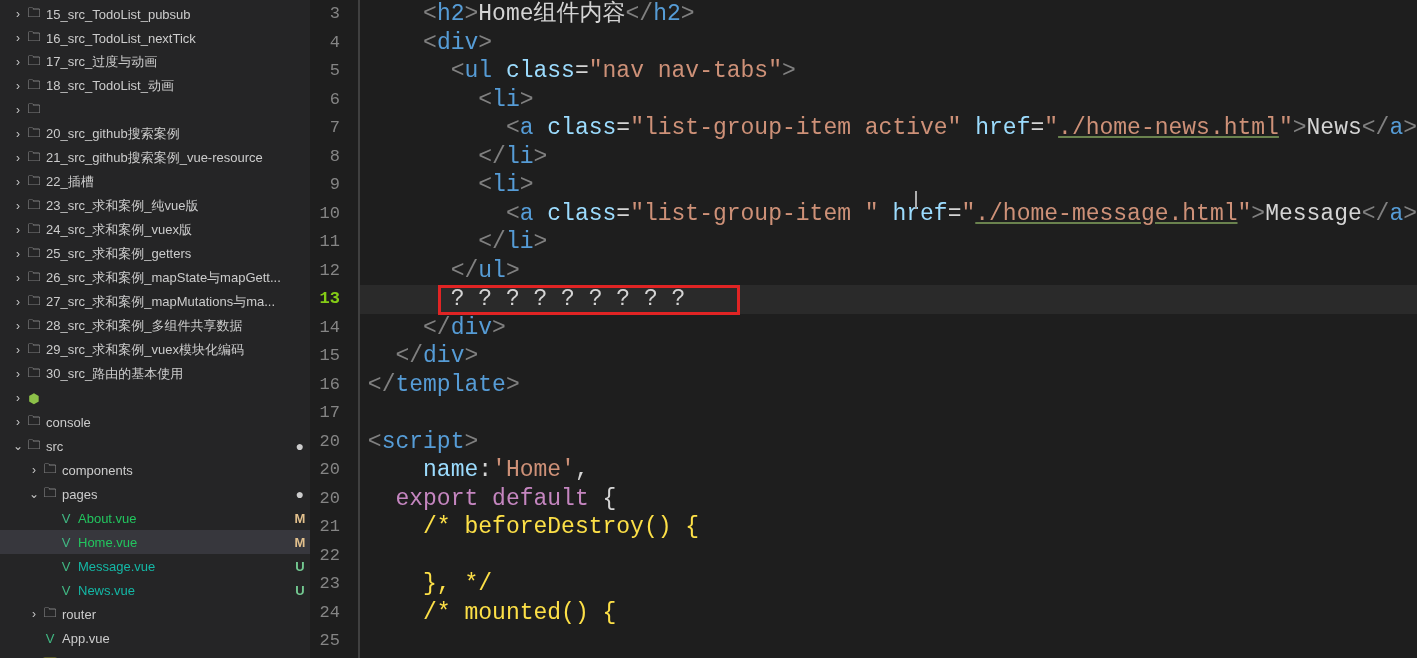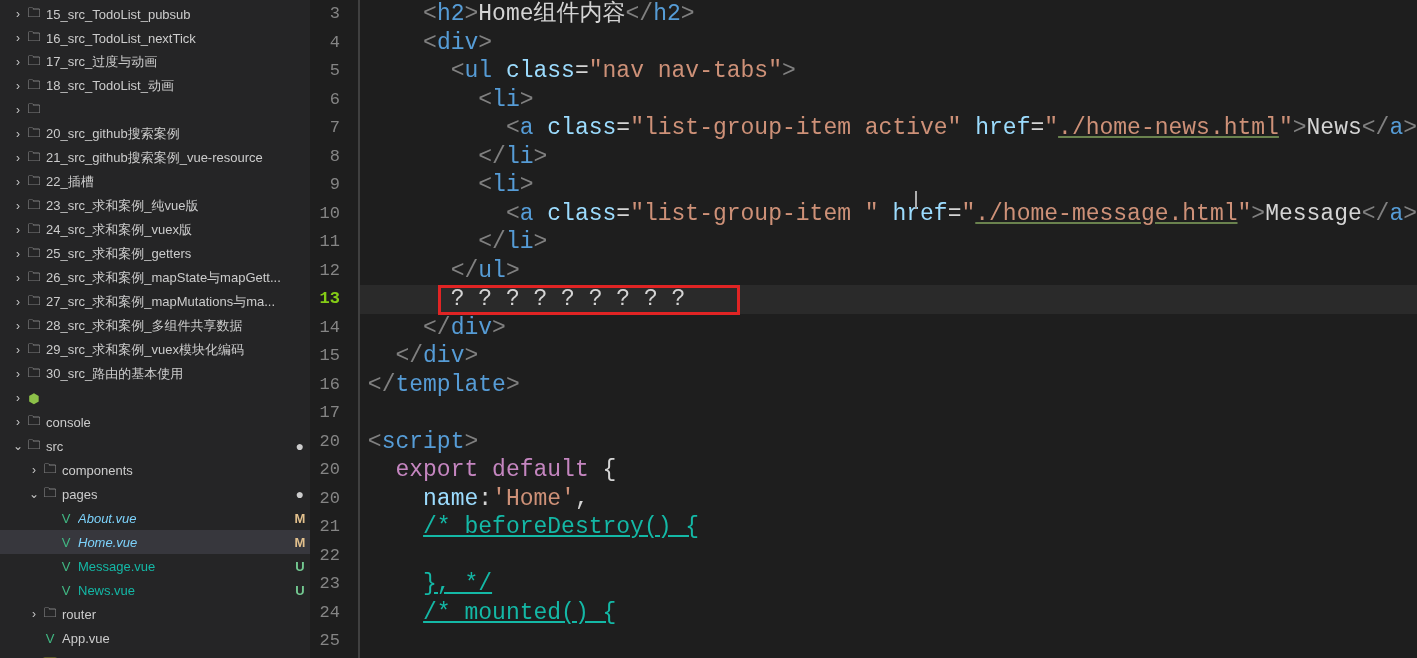--- a/index.html
+++ b/index.html
@@ -53,21 +53,21 @@
 .node-icon { color: #8dc149; }
 .label { flex: 1; overflow: hidden; text-overflow: ellipsis; }
 .status {
   width: 20px;
   text-align: center;
   font-weight: bold;
 }
 .status.M { color: #e2c08d; }
 .status.U { color: #73c991; }
 .dot-modified { color: #cccccc; font-size: 14px; padding-right:6px;}
-.file-m .label { color: #7dd3fc; font-style: italic; }
+.file-m .label { color: #22c55e; }
 .file-u .label { color: #14b8a6; }
 .editor {
   flex: 1;
   background: #1e1e1e;
   display: flex;
   overflow: hidden;
   position: relative;
 }
 .gutter {
   width: 70px;
@@ -94,21 +94,21 @@
   padding-left: 8px;
 }
 .code-line.hl { background: #2a2a2a; }
 .tag-br { color: #808080; }
 .tag-name { color: #569cd6; }
 .attr { color: #9cdcfe; }
 .str { color: #ce9178; }
 .wht { color: #d4d4d4; }
 .kw2 { color: #c586c0; }
 .prop { color: #9cdcfe; }
-.com { color: #14b8a6; text-decoration: underline; }
+.com { color: #fde047; }
 .link-str { color: #ce9178; text-decoration: underline; text-decoration-color: #6a824e;}
 .highlight-box {
   position: absolute;
   left: 78px;
   top: 285px;
   width: 302px;
   height: 30px;
   border: 3px solid #e02424;
   pointer-events: none;
 }
@@ -310,22 +310,22 @@
     <div class="code-line"><span class="wht">        </span><span class="tag-br">&lt;</span><span class="tag-name">li</span><span class="tag-br">&gt;</span></div>
     <div class="code-line"><span class="wht">          </span><span class="tag-br">&lt;</span><span class="tag-name">a</span><span class="wht"> </span><span class="attr">class</span><span class="wht">=</span><span class="str">"</span><span class="str">list-group-item </span><span class="str">"</span><span class="wht"> </span><span class="attr">href</span><span class="wht">=</span><span class="str">"</span><span class="link-str">./home-message.html</span><span class="str">"</span><span class="tag-br">&gt;</span><span class="wht">Message</span><span class="tag-br">&lt;/</span><span class="tag-name">a</span><span class="tag-br">&gt;</span></div>
     <div class="code-line"><span class="wht">        </span><span class="tag-br">&lt;/</span><span class="tag-name">li</span><span class="tag-br">&gt;</span></div>
     <div class="code-line"><span class="wht">      </span><span class="tag-br">&lt;/</span><span class="tag-name">ul</span><span class="tag-br">&gt;</span></div>
     <div class="code-line hl"><span class="wht">      </span><span class="wht">? ? ? ? ? ? ? ? ?</span></div>
     <div class="code-line"><span class="wht">    </span><span class="tag-br">&lt;/</span><span class="tag-name">div</span><span class="tag-br">&gt;</span></div>
     <div class="code-line"><span class="wht">  </span><span class="tag-br">&lt;/</span><span class="tag-name">div</span><span class="tag-br">&gt;</span></div>
     <div class="code-line"><span class="tag-br">&lt;/</span><span class="tag-name">template</span><span class="tag-br">&gt;</span></div>
     <div class="code-line"></div>
     <div class="code-line"><span class="tag-br">&lt;</span><span class="tag-name">script</span><span class="tag-br">&gt;</span></div>
+    <div class="code-line"><span class="wht">    </span><span class="prop">name</span><span class="wht">:</span><span class="str">'Home'</span><span class="wht">,</span></div>
     <div class="code-line"><span class="wht">  </span><span class="kw2">export</span><span class="wht"> </span><span class="kw2">default</span><span class="wht"> {</span></div>
-    <div class="code-line"><span class="wht">    </span><span class="prop">name</span><span class="wht">:</span><span class="str">'Home'</span><span class="wht">,</span></div>
     <div class="code-line"><span class="wht">    </span><span class="com">/* beforeDestroy() {</span></div>
     <div class="code-line"><span class="wht">      </span></div>
     <div class="code-line"><span class="wht">    </span><span class="com">}, */</span></div>
     <div class="code-line"><span class="wht">    </span><span class="com">/* mounted() {</span></div>
     <div class="highlight-box"></div>
     <div class="cursor-ibeam"></div>
   </div>
 </div>
 
 </body></html>

